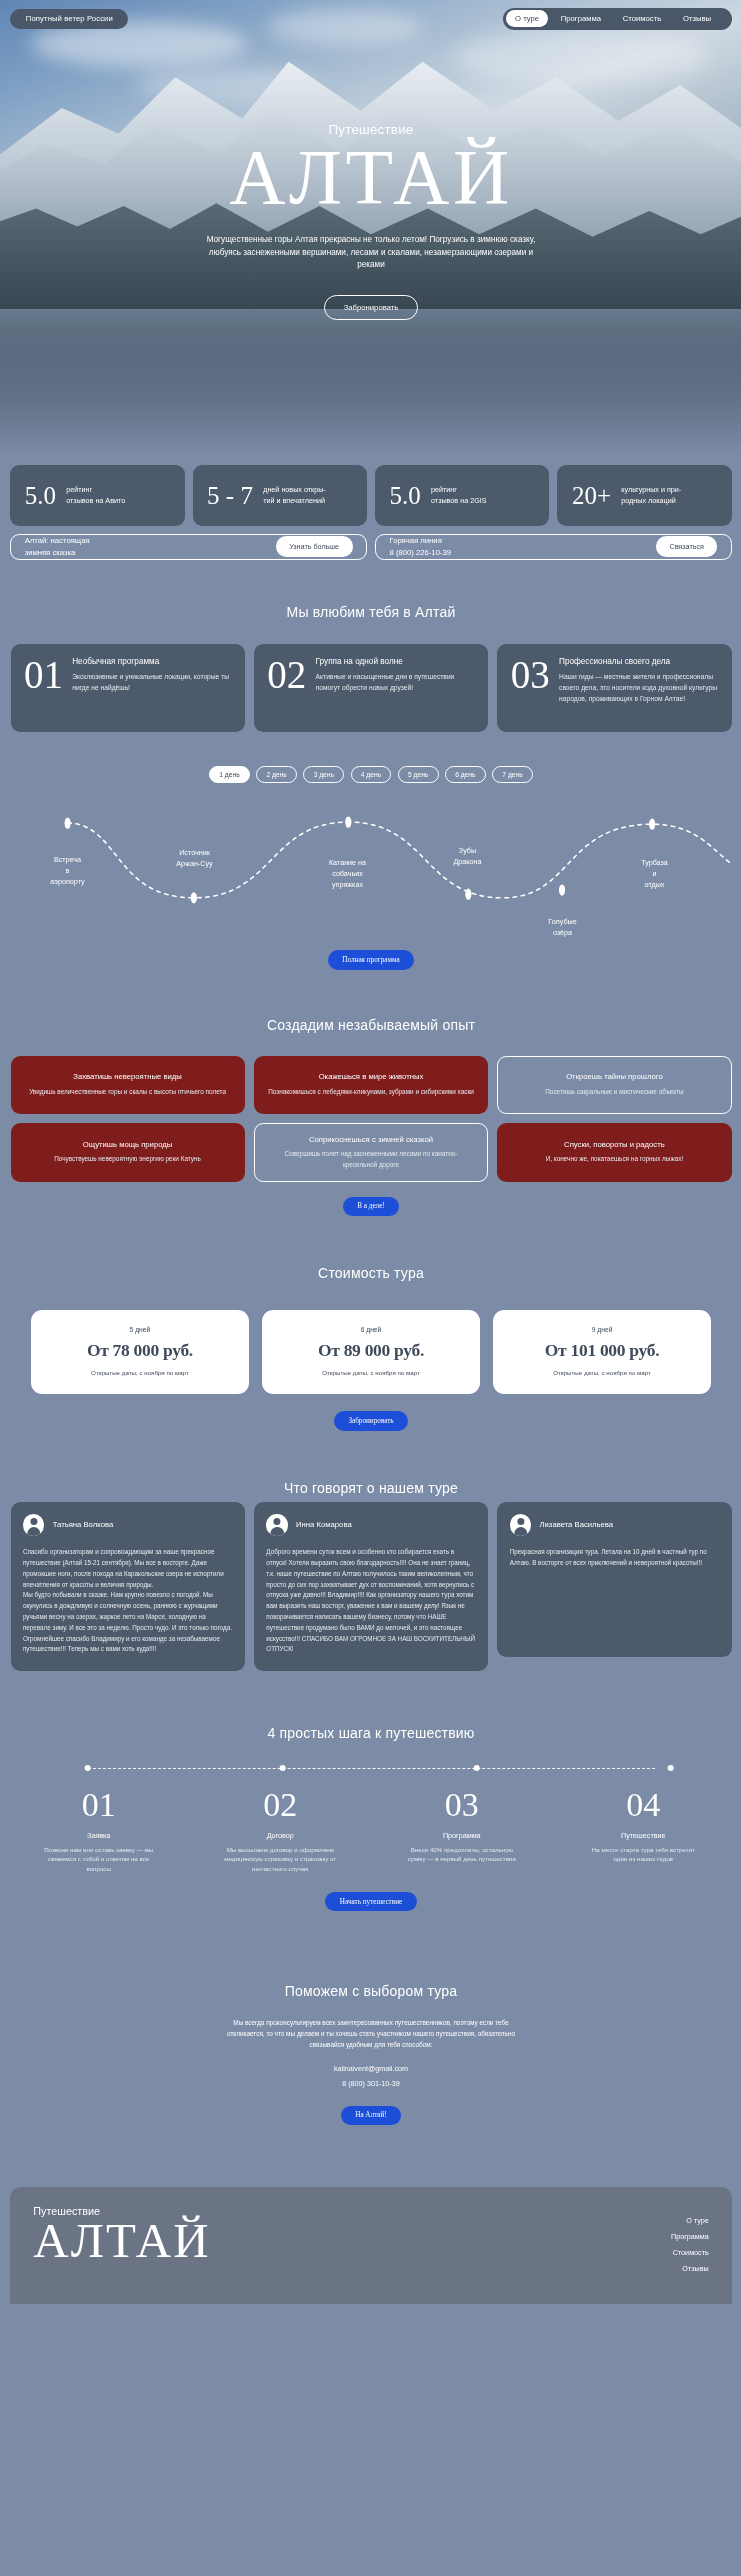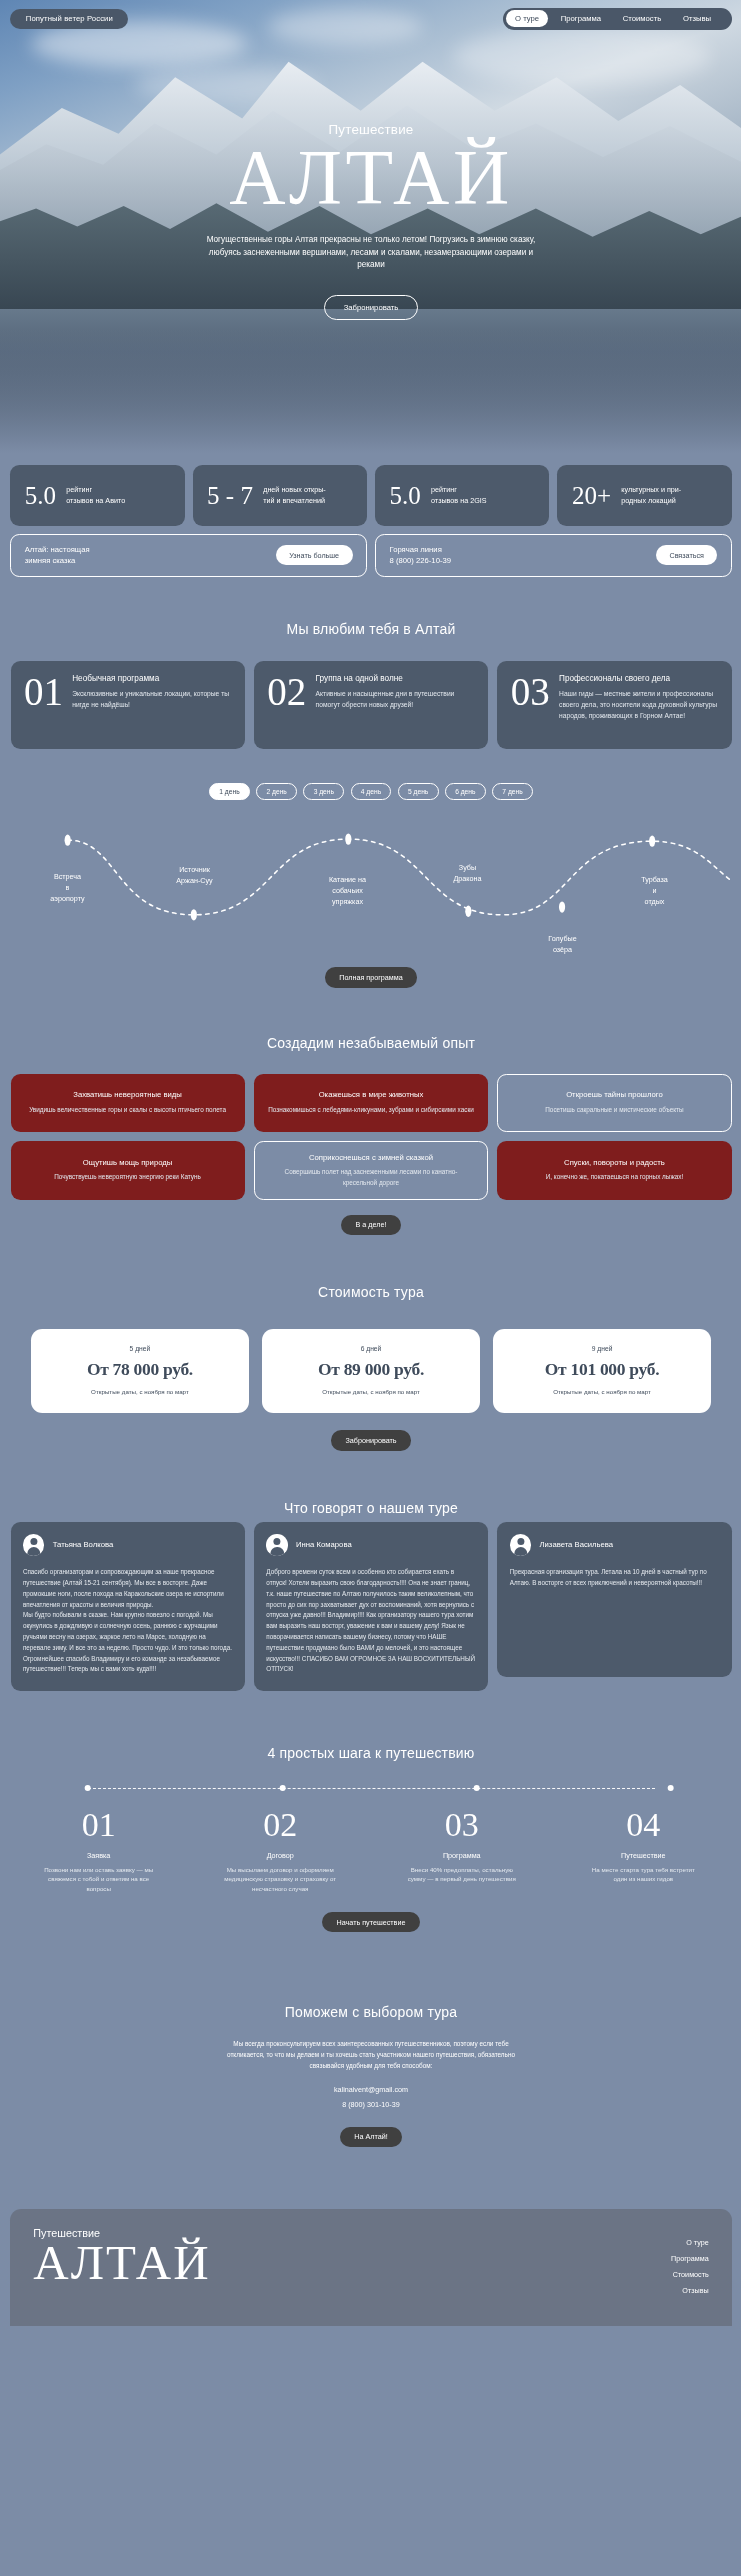--- a/index.html
+++ b/index.html
@@ -86,37 +86,37 @@
     border-radius:13.4px; padding:6.7px 18.5px; font-size:7.7px; cursor:pointer;
     font-family:"Liberation Sans", sans-serif;
   }
 
   
   .wrap { width:721px; margin:0 auto; }
   .sect-title {
     text-align:center; font-size:14px; font-weight:400; letter-spacing:0.2px;
   }
   .pill-btn {
-    background:#404040; color:#fff; border:none; border-radius:10.3px;
+    background:#1d4ed8; color:#fff; border:none; border-radius:10.3px;
     padding:5.7px 14.4px; font-size:7.2px; cursor:pointer;
-    font-family:Liberation Sans, sans-serif;
+    font-family:Liberation Serif, serif;
   }
 
   
   .stats { padding:12.4px 10.3px 0; display:grid; grid-template-columns:repeat(4,1fr); gap:8.2px; }
   .stat {
     background:#4d5a6b; border-radius:9.3px; height:61px;
     display:flex; align-items:center; gap:10.3px; padding:0 14.4px;
   }
   .stat-num { font-family:"Liberation Serif", serif; font-size:25px; line-height:1; font-weight:400; }
   .stat-lbl { font-size:7.2px; line-height:1.45; }
 
   .cta-row { padding:7.2px 10.3px 0; display:grid; grid-template-columns:1fr 1fr; gap:8.2px; }
   .cta-box {
-    border:0.8px solid #fff; border-radius:9.3px; height:43px;
+    border:0.8px solid #fff; border-radius:9.3px; height:26px;
     display:flex; align-items:center; justify-content:space-between; padding:0 13.4px;
   }
   .cta-text { font-size:7.7px; line-height:1.5; }
   .cta-btn {
     background:#fff; color:#3f4b5b; border:none; border-radius:10.3px;
     padding:5.7px 13.4px; font-size:7.2px; cursor:pointer;
     font-family:"Liberation Sans", sans-serif;
   }
 
   

